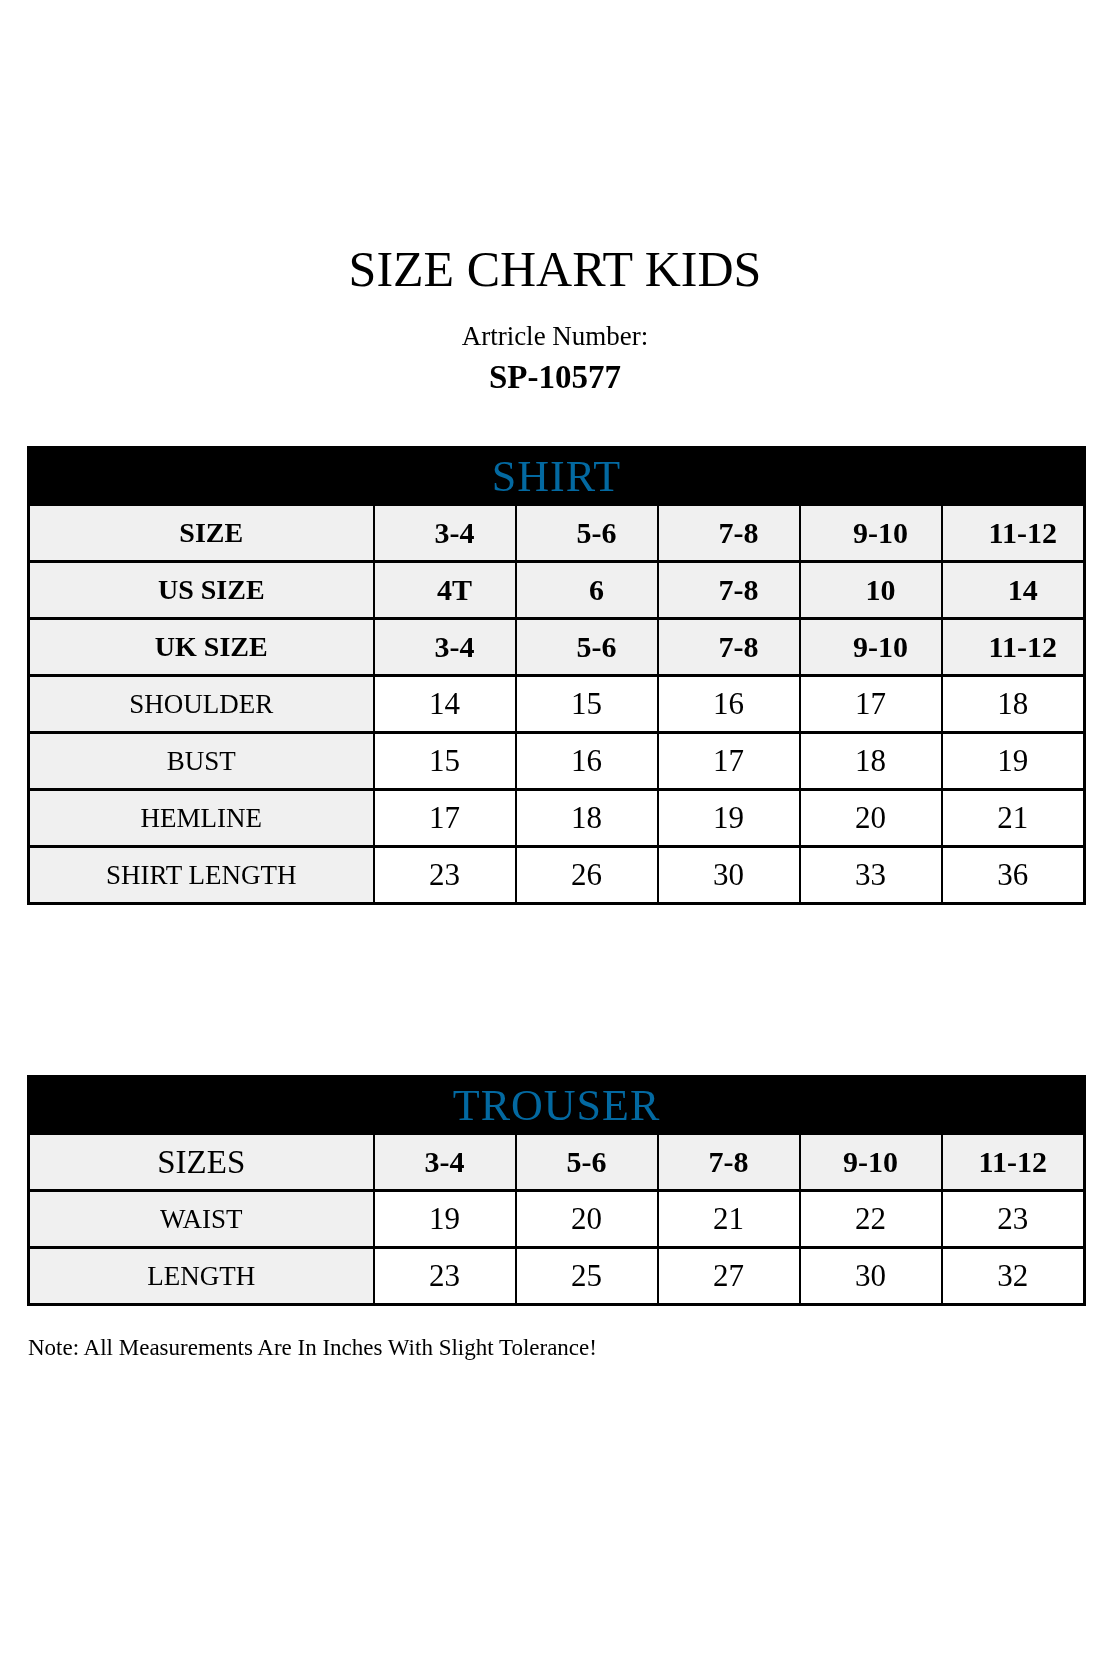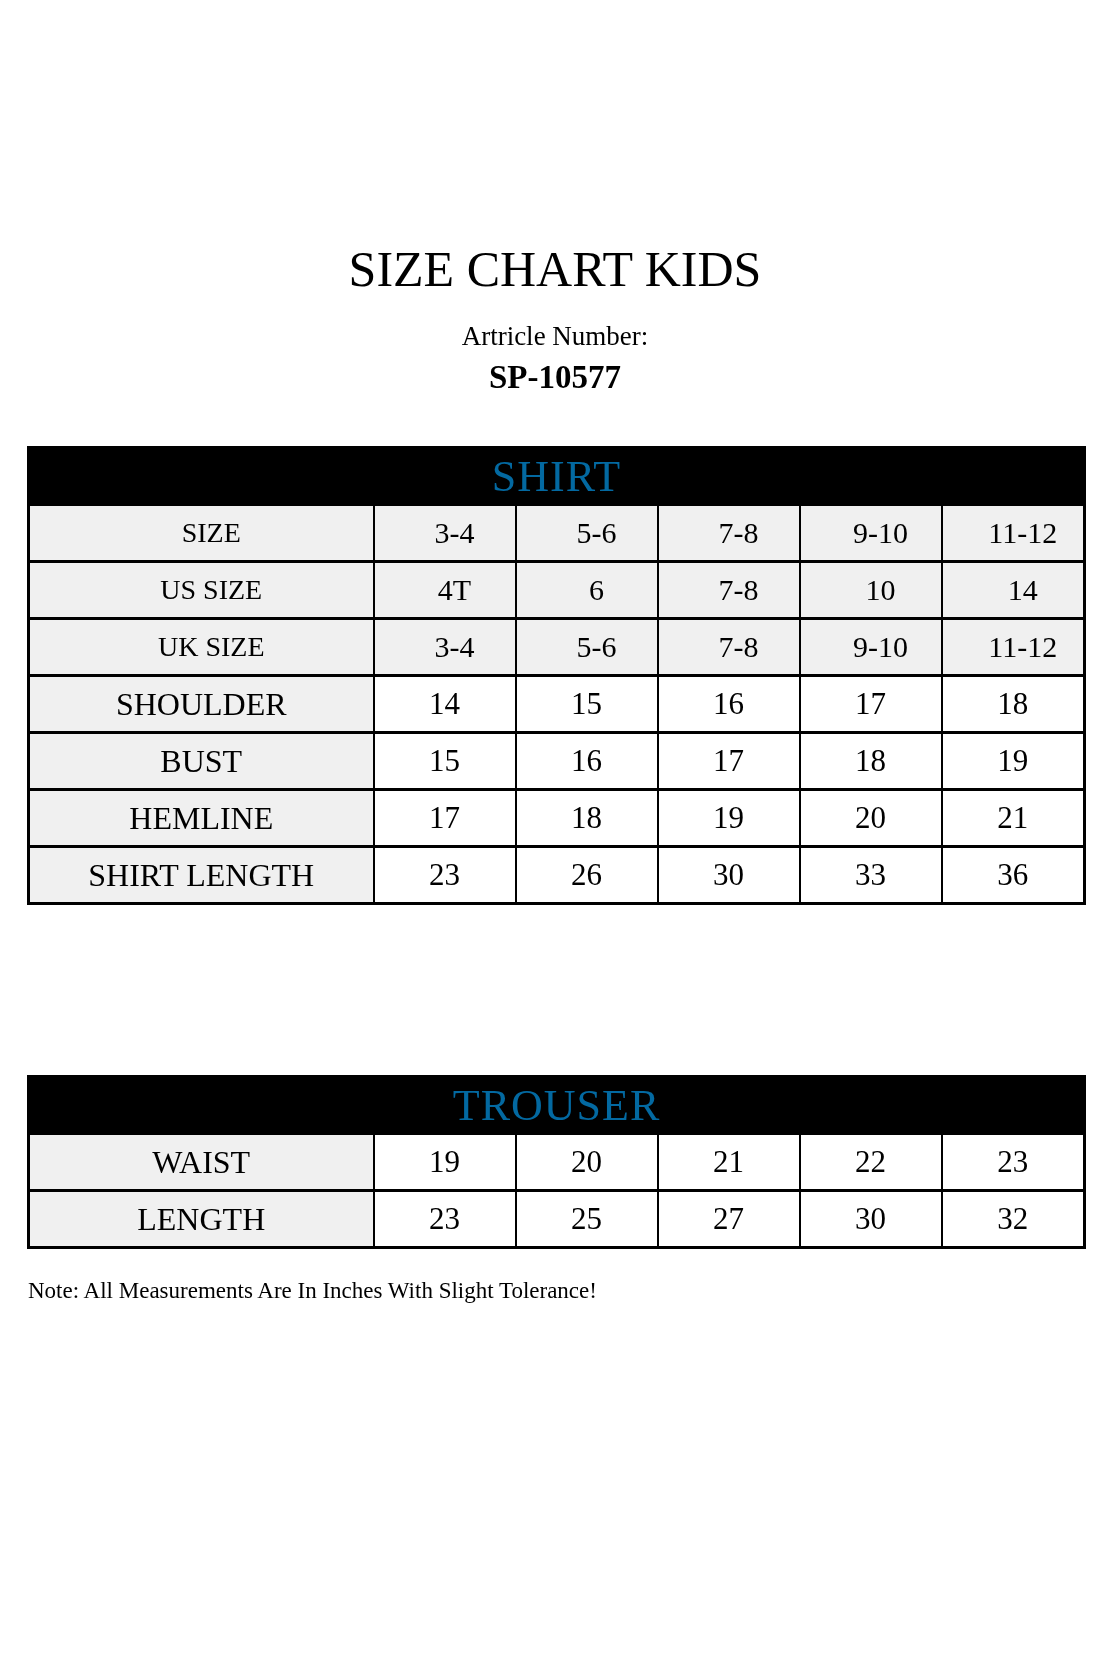--- a/index.html
+++ b/index.html
@@ -65,25 +65,25 @@
     height: 60px;
     letter-spacing: 1px;
     font-weight: 400;
   }
   td.lbl {
     text-align: left;
     padding-left: 7px;
     background: #f0f0f0;
     border-right-width: 3px;
   }
-  tr.hdr td { background: #f0f0f0; font-weight: normal; padding-left: 20px; }
+  tr.hdr td { background: #f0f0f0; font-weight: bold; padding-left: 20px; }
   tr.hdr td.lbl { font-size: 28px; }
   tr.hdr td.val { font-size: 30px; }
   tr.msr td.val { background: #ffffff; font-size: 31px; font-weight: 400; }
-  tr.msr td.lbl { font-size: 32px; font-weight: 400; }
+  tr.msr td.lbl { font-size: 27px; font-weight: 400; }
   tr.thdr td { background: #f0f0f0; }
   tr.thdr td.lbl { font-size: 33px; font-weight: 400; }
   tr.thdr td.val { font-size: 30px; font-weight: bold; }
   .note {
     margin: 28px 6px 0 28px;
     font-size: 23px;
     line-height: 28px;
   }
 </style>
 </head>
@@ -174,20 +174,28 @@
       <col style="width:142px">
         <col style="width:142px">
         <col style="width:142px">
         <col style="width:142px">
         <col style="width:143px">
     </colgroup>
     <tbody>
       <tr>
         <td class="banner" colspan="6">TROUSER</td>
       </tr>
+      <tr class="thdr">
+        <td class="lbl">SIZES</td>
+        <td class="val">3-4</td>
+        <td class="val">5-6</td>
+        <td class="val">7-8</td>
+        <td class="val">9-10</td>
+        <td class="val">11-12</td>
+      </tr>
       <tr class="msr">
         <td class="lbl">WAIST</td>
         <td class="val">19</td>
         <td class="val">20</td>
         <td class="val">21</td>
         <td class="val">22</td>
         <td class="val">23</td>
       </tr>
       <tr class="msr">
         <td class="lbl">LENGTH</td>

